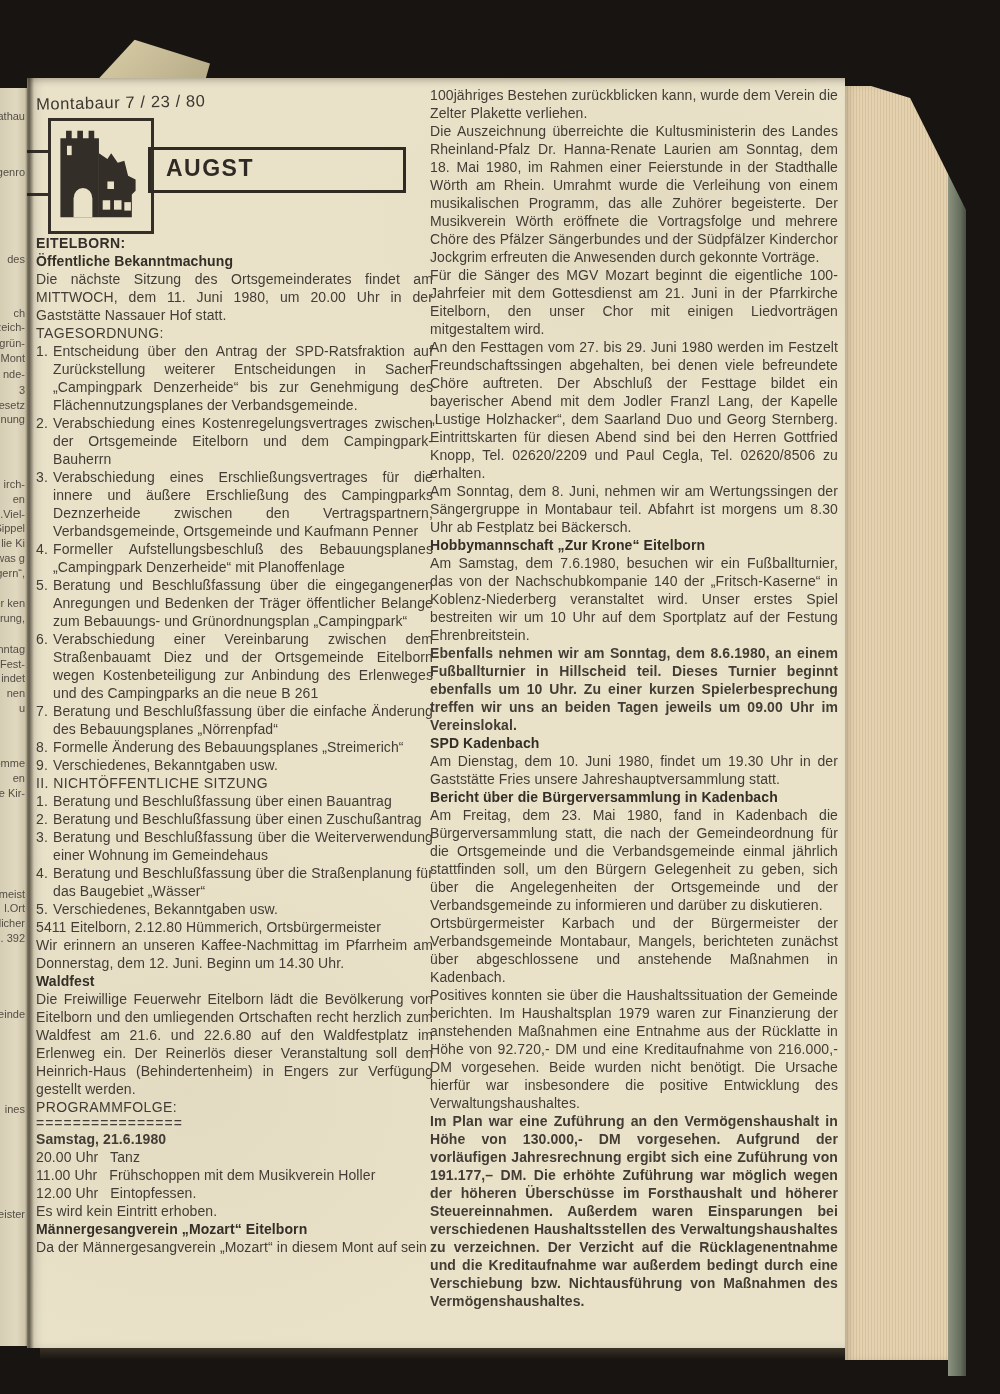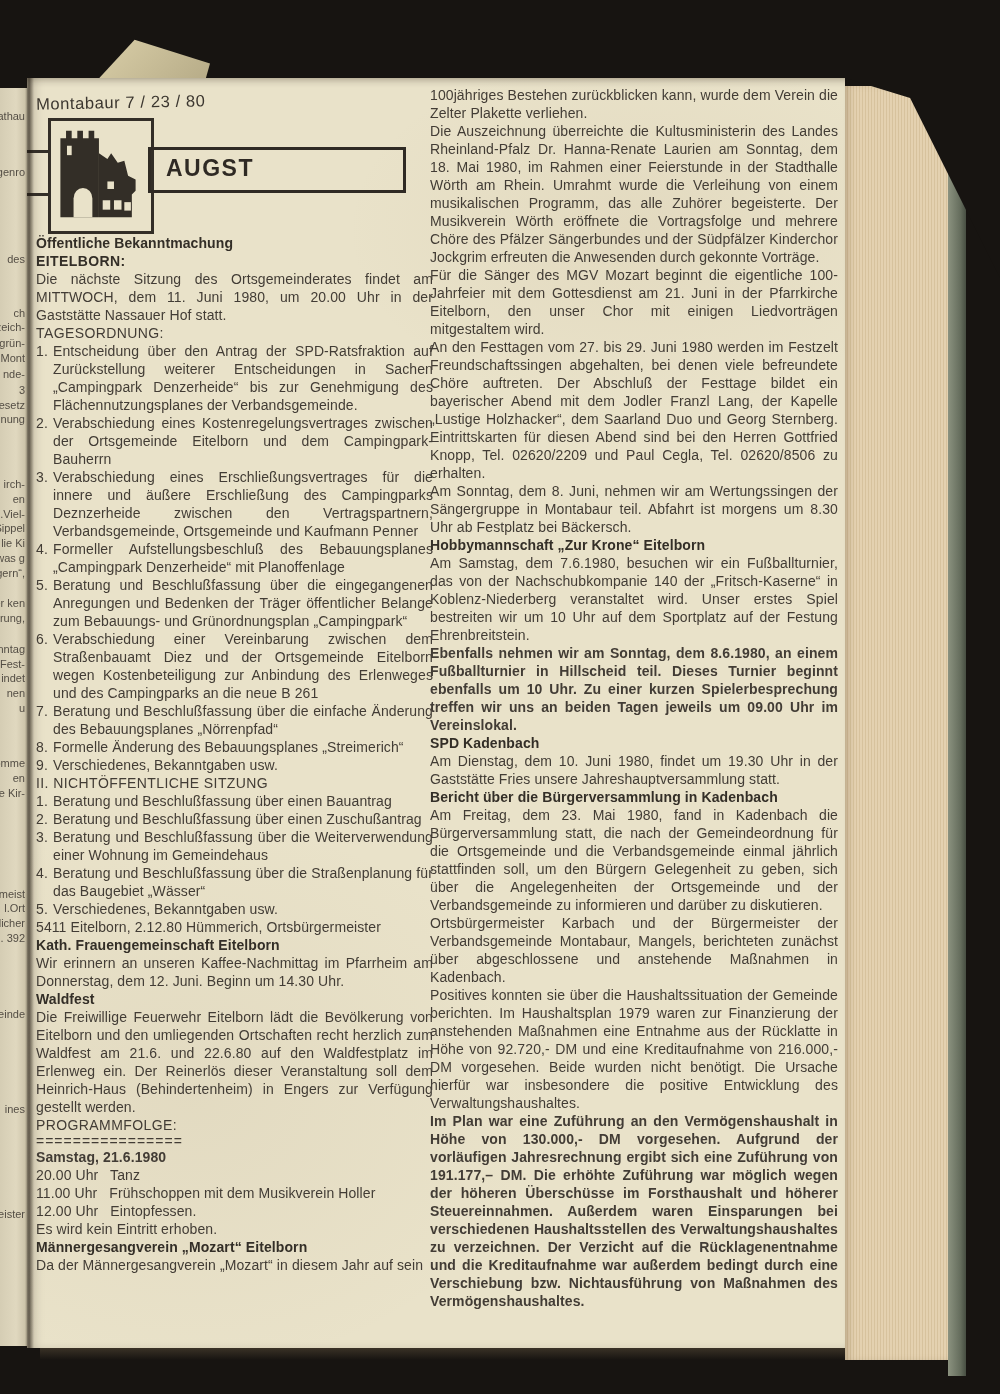--- a/index.html
+++ b/index.html
@@ -118,22 +118,22 @@
         <rect class="lt2" x="55" y="84" width="8" height="10"></rect>
         <rect class="lt2" x="67" y="84" width="8" height="10"></rect>
         <rect class="lt2" x="78" y="86" width="7" height="9"></rect>
       </svg>
     </div>
     <div class="banner">
       <span>AUGST</span>
     </div>
 
     <div class="col col-left">
+      <p class="b caps">EITELBORN:</p>
       <p class="b">Öffentliche Bekanntmachung</p>
-      <p class="b caps">EITELBORN:</p>
       <p>Die nächste Sitzung des Ortsgemeinderates findet am MITTWOCH, dem 11. Juni 1980, um 20.00 Uhr in der Gaststätte Nassauer Hof statt.</p>
       <p class="caps mt6">TAGESORDNUNG:</p>
 
       <div class="li">
           <span class="no">1.</span>
           <span class="lt">Entscheidung über den Antrag der SPD-Ratsfraktion auf Zurückstellung weiterer Entscheidungen in Sachen „Campingpark Denzerheide“ bis zur Genehmigung des Flächennutzungsplanes der Verbandsgemeinde.</span>
         </div>
       <div class="li">
           <span class="no">2.</span>
           <span class="lt">Verabschiedung eines Kostenregelungsvertrages zwischen der Ortsgemeinde Eitelborn und dem Campingpark-Bauherrn</span>
@@ -184,35 +184,34 @@
           <span class="no">4.</span>
           <span class="lt">Beratung und Beschlußfassung über die Straßenplanung für das Baugebiet „Wässer“</span>
         </div>
       <div class="li">
           <span class="no">5.</span>
           <span class="lt">Verschiedenes, Bekanntgaben usw.</span>
         </div>
 
       <p>5411 Eitelborn, 2.12.80 Hümmerich, Ortsbürgermeister</p>
 
-      <p class="b mt12">Kath. Frauengemeinschaft Eitelborn</p>
       <p>Wir erinnern an unseren Kaffee-Nachmittag im Pfarrheim am Donnerstag, dem 12. Juni. Beginn um 14.30 Uhr.</p>
 
       <p class="b mt12">Waldfest</p>
       <p>Die Freiwillige Feuerwehr Eitelborn lädt die Bevölkerung von Eitelborn und den umliegenden Ortschaften recht herzlich zum Waldfest am 21.6. und 22.6.80 auf den Waldfestplatz im Erlenweg ein. Der Reinerlös dieser Veranstaltung soll dem Heinrich-Haus (Behindertenheim) in Engers zur Verfügung gestellt werden.</p>
       <p class="caps">PROGRAMMFOLGE:</p>
       <p class="eqline">================</p>
       <p class="prog mt4">Samstag, 21.6.1980</p>
       <p class="prog">20.00 Uhr   Tanz</p>
       <p class="prog">11.00 Uhr   Frühschoppen mit dem Musikverein Holler</p>
       <p class="prog">12.00 Uhr   Eintopfessen.</p>
       <p class="prog">Es wird kein Eintritt erhoben.</p>
 
       <p class="b mt12">Männergesangverein „Mozart“ Eitelborn</p>
-      <p>Da der Männergesangverein „Mozart“ in diesem Jahr auf sein</p>
+      <p>Da der Männergesangverein „Mozart“ in diesem Mont auf sein</p>
     </div>
 
     <div class="col col-right">
       <p>100jähriges Bestehen zurückblicken kann, wurde dem Verein die Zelter Plakette verliehen.</p>
       <p>Die Auszeichnung überreichte die Kultusministerin des Landes Rheinland-Pfalz Dr. Hanna-Renate Laurien am Sonntag, dem 18. Mai 1980, im Rahmen einer Feierstunde in der Stadthalle Wörth am Rhein. Umrahmt wurde die Verleihung von einem musikalischen Programm, das alle Zuhörer begeisterte. Der Musikverein Wörth eröffnete die Vortragsfolge und mehrere Chöre des Pfälzer Sängerbundes und der Südpfälzer Kinderchor Jockgrim erfreuten die Anwesenden durch gekonnte Vorträge.</p>
       <p class="mt6">Für die Sänger des MGV Mozart beginnt die eigentliche 100-Jahrfeier mit dem Gottesdienst am 21. Juni in der Pfarrkirche Eitelborn, den unser Chor mit einigen Liedvorträgen mitgestaltem wird.</p>
       <p class="mt6">An den Festtagen vom 27. bis 29. Juni 1980 werden im Festzelt Freundschaftssingen abgehalten, bei denen viele befreundete Chöre auftreten. Der Abschluß der Festtage bildet ein bayerischer Abend mit dem Jodler Franzl Lang, der Kapelle „Lustige Holzhacker“, dem Saarland Duo und Georg Sternberg. Eintrittskarten für diesen Abend sind bei den Herren Gottfried Knopp, Tel. 02620/2209 und Paul Cegla, Tel. 02620/8506 zu erhalten.</p>
       <p class="mt6">Am Sonntag, dem 8. Juni, nehmen wir am Wertungssingen der Sängergruppe in Montabaur teil. Abfahrt ist morgens um 8.30 Uhr ab Festplatz bei Bäckersch.</p>
 
       <p class="b mt18">Hobbymannschaft „Zur Krone“ Eitelborn</p>

